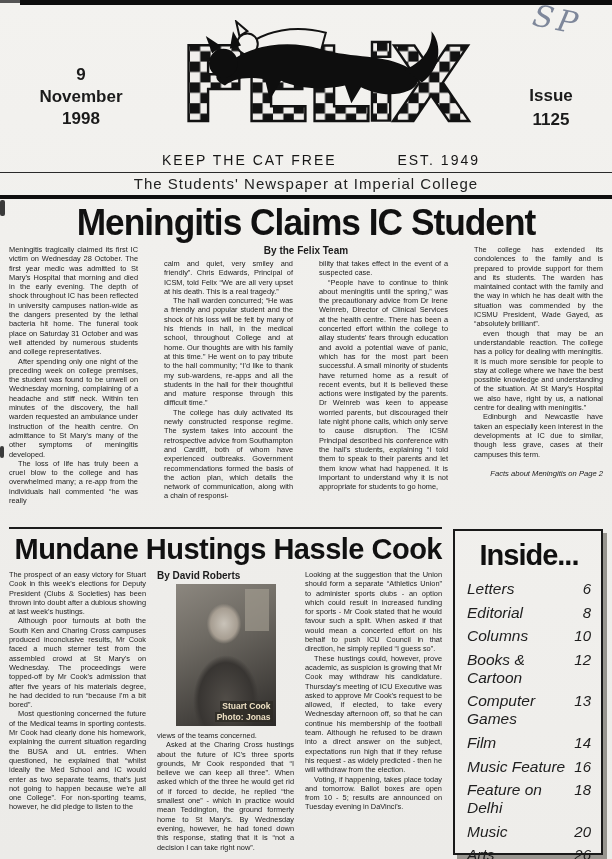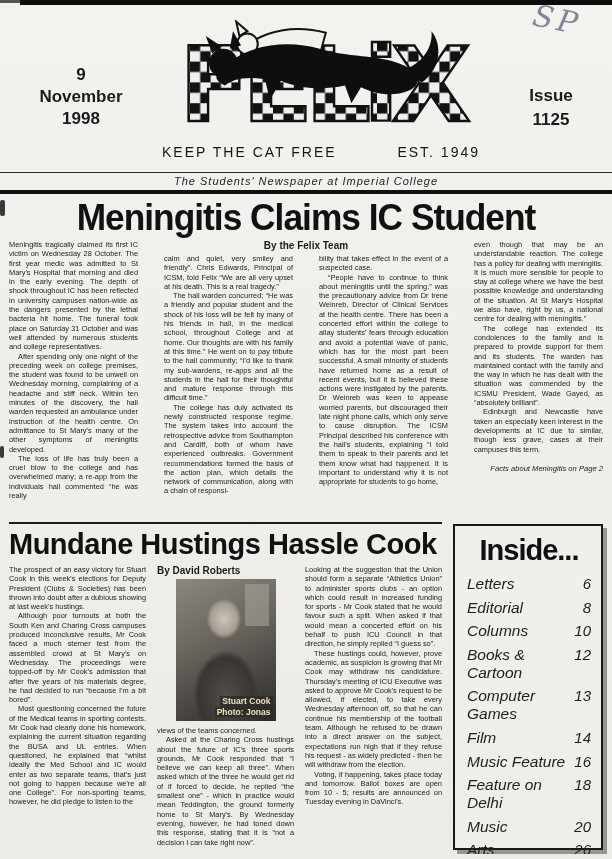--- a/index.html
+++ b/index.html
@@ -11,42 +11,42 @@
   .edge-mark{position:absolute;left:0;background:#3a3a3a;border-radius:2px;}
   .m1{top:200px;width:5px;height:16px;}
   .m2{top:446px;width:4px;height:12px;}
   .sp-mark{position:absolute;top:2px;right:30px;font-family:"DejaVu Serif",serif;
            font-style:italic;font-size:30px;color:#7e879a;transform:rotate(12deg);letter-spacing:4px;}
   
   .masthead{display:grid;grid-template-columns:150px 1fr 130px;align-items:start;padding:20px 6px 0 6px;height:148px;}
   .date-block{text-align:center;font-weight:bold;font-size:17px;line-height:1.3;padding-top:44px;}
   .issue-block{text-align:center;font-weight:bold;font-size:17px;line-height:1.4;padding-top:64px;}
   .logo-block{text-align:center;}
-  .slogan-row{display:flex;justify-content:space-between;width:318px;margin:0 auto;
+  .slogan-row{display:flex;justify-content:space-between;width:318px;margin:8px auto;
               font-size:14px;letter-spacing:2px;color:#161616;}
   .rule-thin{height:1px;background:#2a2a2a;margin:4px 0 0 0;}
-  .tagline{text-align:center;font-size:11px;letter-spacing:1px;color:#222;padding:2px 0 3px 0;font-style:italic;}
+  .tagline{text-align:center;font-size:15px;letter-spacing:1px;color:#222;padding:2px 0 3px 0;}
   .rule-thick{height:4px;background:#0f0f0f;}
   
   .lead h1{margin:3px 0 1px 0;text-align:center;font-size:36px;letter-spacing:-1px;
            font-weight:bold;color:#111;transform:scaleX(0.98);}
   .lead-grid{display:grid;grid-template-columns:repeat(4,1fr);grid-template-rows:14px auto;
              column-gap:26px;padding:0 9px;height:279px;overflow:hidden;}
   .c1{grid-column:1;grid-row:1 / span 2;}
   .lead-byline{grid-column:2 / span 2;grid-row:1;text-align:center;font-weight:bold;font-size:10px;}
   .c2{grid-column:2;grid-row:2;}
   .c3{grid-column:3;grid-row:2;}
   .c4{grid-column:4;grid-row:1 / span 2;}
   .col p{margin:0;font-size:7.4px;line-height:9.3px;text-align:justify;}
   .col p + p{text-indent:9px;}
   .facts-note{margin-top:10px;text-align:right;font-style:italic;font-size:7.6px;}
   
   .bottom{display:grid;grid-template-columns:1fr 150px;column-gap:11px;padding:3px 9px 0 9px;height:332px;overflow:hidden;}
   .cook{border-top:2px solid #1c1c1c;padding-top:2px;}
-  .cook h2{margin:2px 0 4px 0;text-align:left;font-size:29px;letter-spacing:-0.5px;font-weight:bold;color:#111;}
+  .cook h2{margin:2px 0 4px 0;text-align:right;font-size:29px;letter-spacing:-0.5px;font-weight:bold;color:#111;}
   .cook-grid{display:grid;grid-template-columns:repeat(3,1fr);column-gap:11px;}
   .cook-byline{text-align:left;font-weight:bold;font-size:10px;margin-bottom:3px;}
   .photo{position:relative;width:100px;height:142px;margin:0 auto 5px auto;overflow:hidden;
     background:
       radial-gradient(ellipse 24px 28px at 48% 28%, #c9c3b9 0%, #a79e92 55%, rgba(0,0,0,0) 72%),
       radial-gradient(ellipse 42px 58px at 50% 82%, #514d48 0%, #383532 65%, rgba(0,0,0,0) 78%),
       linear-gradient(155deg,#8c877f 0%,#6f6b64 35%,#46433f 75%,#2c2a28 100%);}
   .photo::before{content:"";position:absolute;right:7px;top:5px;width:24px;height:42px;background:#a39c91;opacity:.65;}
   .photo-caption{position:absolute;right:3px;bottom:4px;text-align:right;font-size:8.5px;font-weight:bold;line-height:10.5px;}
   .photo-caption div{background:rgba(45,42,36,0.78);color:#ecdfc2;padding:0 2px;display:inline-block;}
@@ -126,22 +126,22 @@
           <p>calm and quiet, very smiley and friendly”. Chris Edwards, Principal of ICSM, told Felix “We are all very upset at his death. This is a real tragedy.”</p>
           <p>The hall warden concurred; “He was a friendly and popular student and the shock of his loss will be felt by many of his friends in hall, in the medical school, throughout College and at home.  Our thoughts are with his family at this time.” He went on to pay tribute to the hall community; “I'd like to thank my sub-wardens, re-apps and all the students in the hall for their thoughtful and mature response through this difficult time.”</p>
           <p>The college has duly activated its newly constructed response regime. The system takes into account the retrospective advice from Southampton and Cardiff, both of whom have experienced outbreaks.  Government recommendations formed the basis of the action plan, which details the network of communication, along with a chain of responsi-</p>
         </div>
       <div class="col c3">
           <p>bility that takes effect in the event of a suspected case.</p>
           <p>“People have to continue to think about meningitis until the spring,” was the precautionary advice from Dr Irene Weinreb, Director of Clinical Services at the health centre. There has been a concerted effort within the college to allay students' fears through education and avoid a potential wave of panic, which has for the most part been successful. A small minority of students have returned home as a result of recent events, but it is believed these actions were instigated by the parents.  Dr Weinreb was keen to appease worried parents, but discouraged their late night phone calls, which only serve to cause disruption. The ICSM Principal described his conference with the hall's students, explaining “I told them to speak to their parents and let them know what had happened. It is important to understand why it is not appropriate for students to go home,</p>
         </div>
       <div class="col c4">
         <div class="col">
+            <p>The college has extended its condolences to the family and is prepared to provide support for them and its students.  The warden has maintained contact with the family and the way in which he has dealt with the situation was commended by the ICSMU President, Wade Gayed, as “absolutely brilliant”.</p>
             <p>even though that may be an understandable reaction. The college has a policy for dealing with meningitis. It is much more sensible for people to stay at college where we have the best possible knowledge and understanding of the situation. At St Mary's Hospital we also have, right by us, a national centre for dealing with meningitis.”</p>
-            <p>The college has extended its condolences to the family and is prepared to provide support for them and its students.  The warden has maintained contact with the family and the way in which he has dealt with the situation was commended by the ICSMU President, Wade Gayed, as “absolutely brilliant”.</p>
             <p>Edinburgh and Newcastle have taken an especially keen interest in the developments at IC due to similar, though less grave, cases at their campuses this term.</p>
           </div>
         <div class="facts-note">Facts about Meningitis on Page 2</div>
       </div>
     </div>
   </section>
 
   <div class="bottom">
     <section class="cook">
       <h2>Mundane Hustings Hassle Cook</h2>

